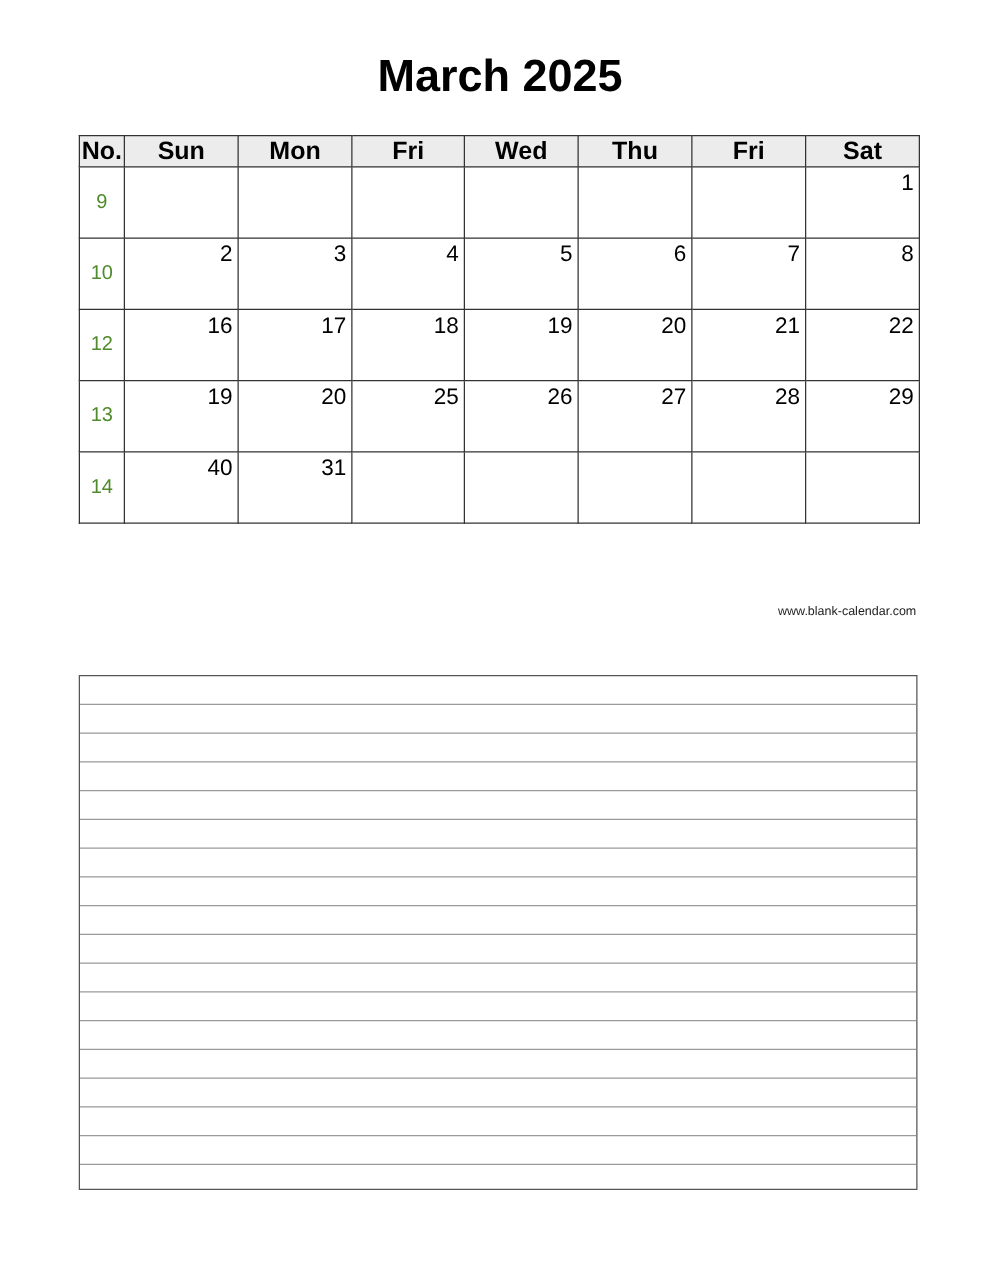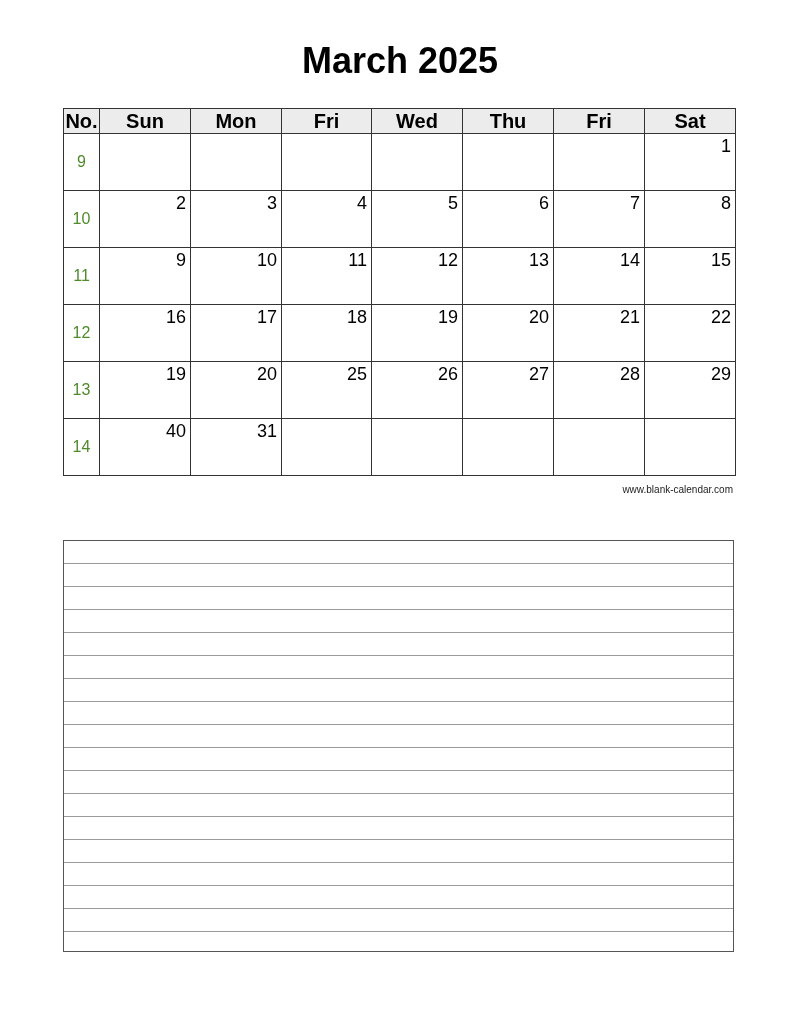--- a/index.html
+++ b/index.html
@@ -84,44 +84,20 @@
           <span>5</span>
         </td>
         <td class="day">
           <span>6</span>
         </td>
         <td class="day">
           <span>7</span>
         </td>
         <td class="day">
           <span>8</span>
-        </td>
-      </tr>
-      <tr>
-        <td class="wk">11</td>
-        <td class="day">
-          <span>9</span>
-        </td>
-        <td class="day">
-          <span>10</span>
-        </td>
-        <td class="day">
-          <span>11</span>
-        </td>
-        <td class="day">
-          <span>12</span>
-        </td>
-        <td class="day">
-          <span>13</span>
-        </td>
-        <td class="day">
-          <span>14</span>
-        </td>
-        <td class="day">
-          <span>15</span>
         </td>
       </tr>
       <tr>
         <td class="wk">12</td>
         <td class="day">
           <span>16</span>
         </td>
         <td class="day">
           <span>17</span>
         </td>

